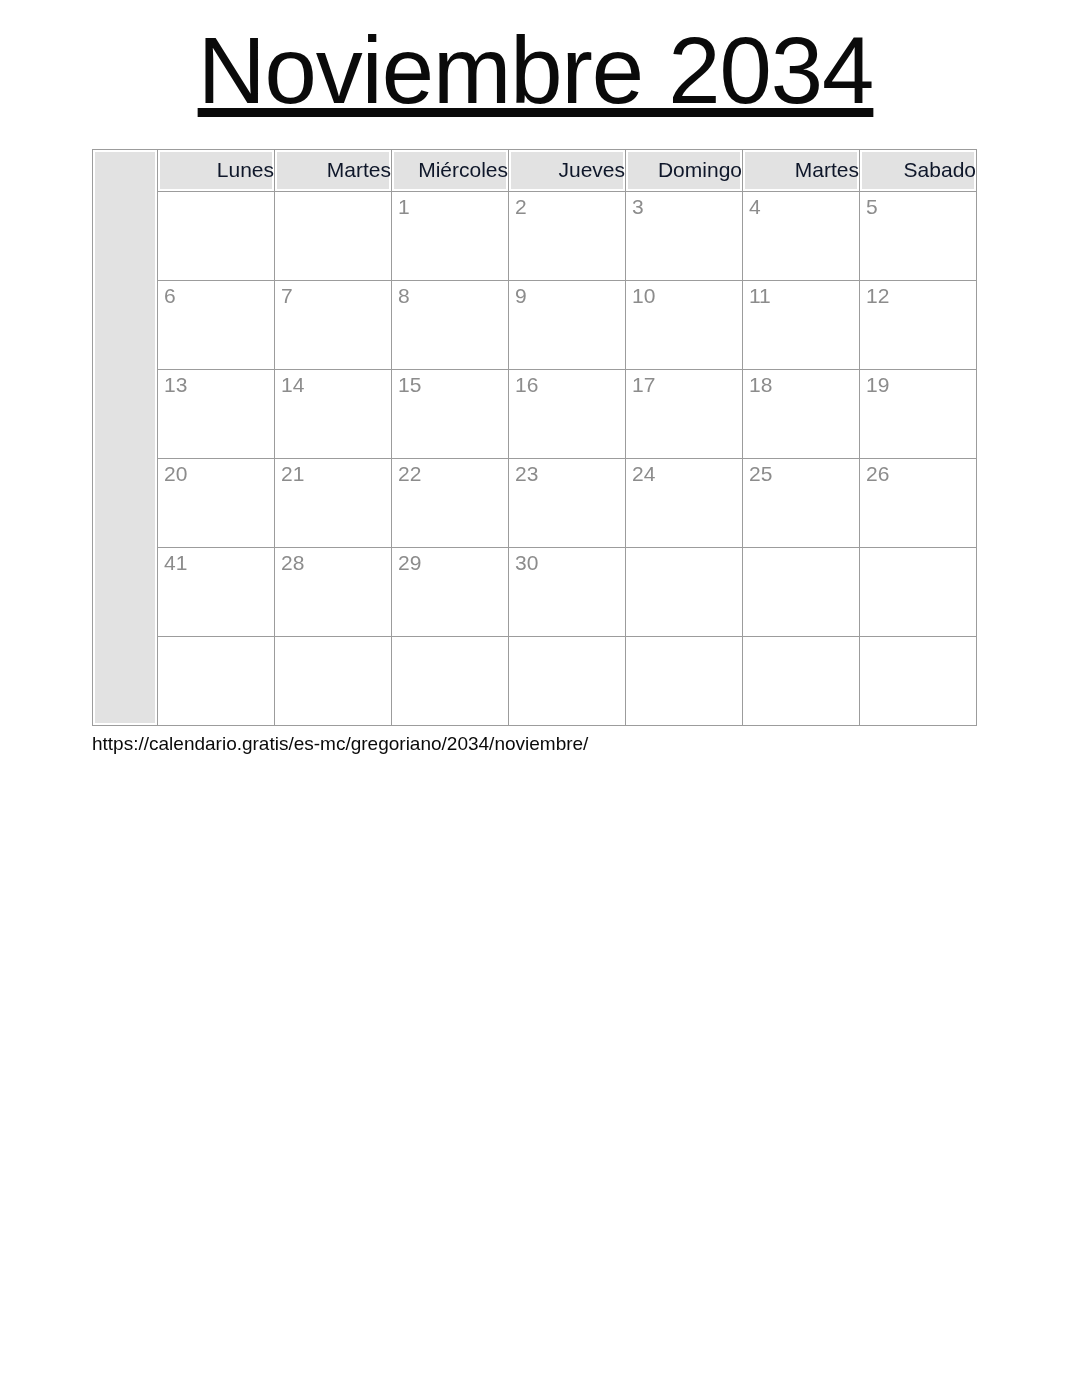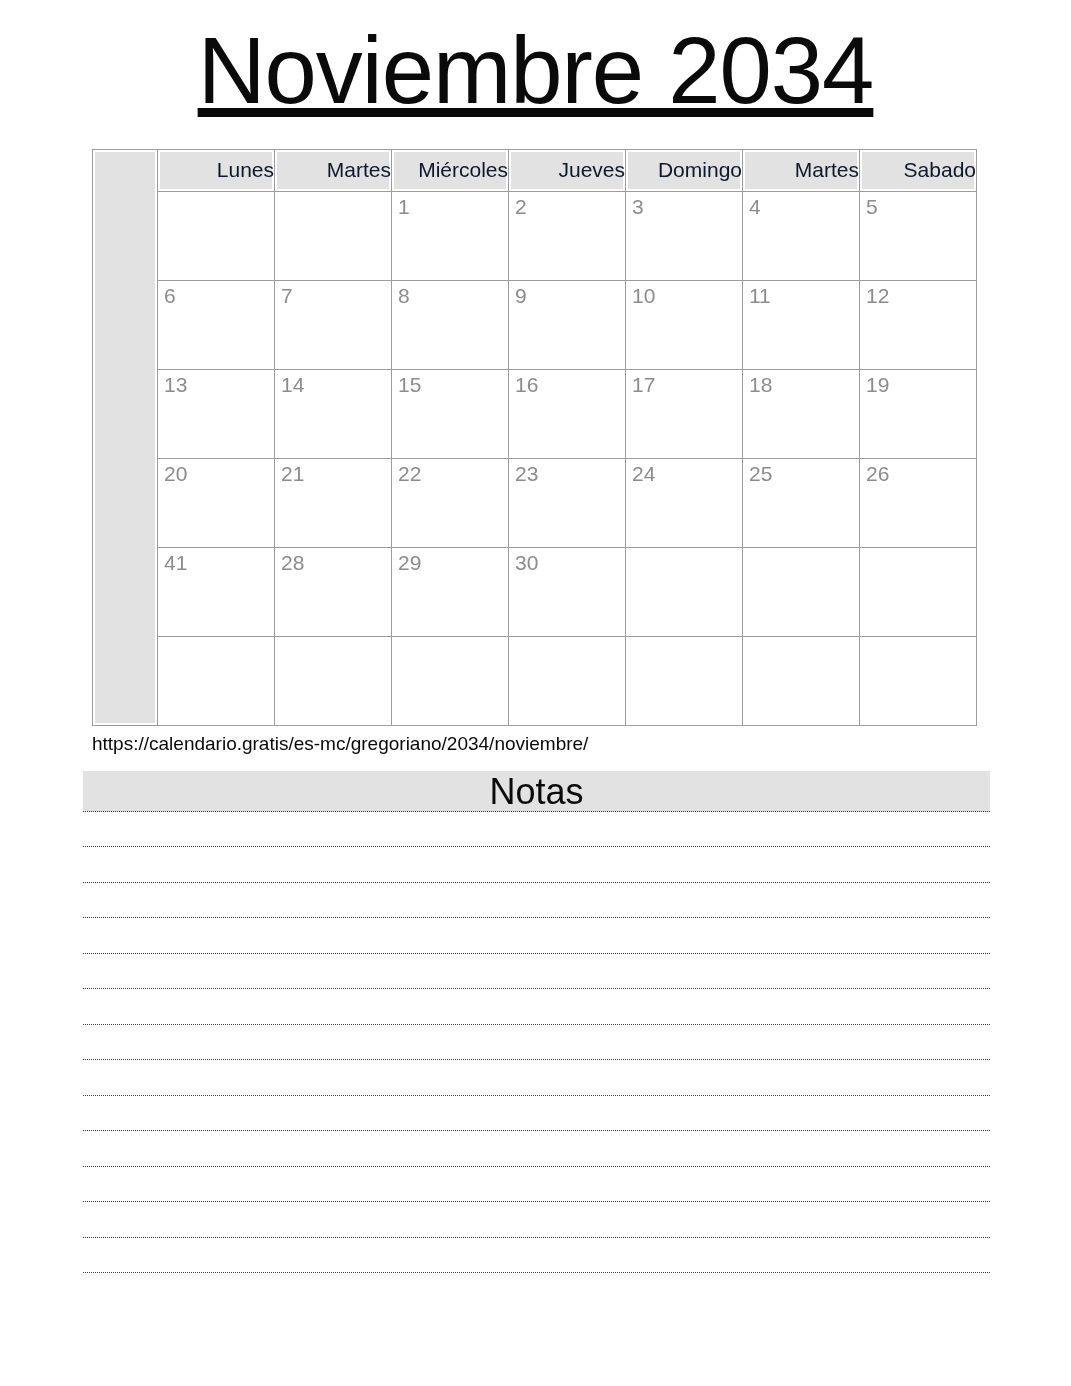--- a/index.html
+++ b/index.html
@@ -152,32 +152,14 @@
           <td class="day"></td>
           <td class="day"></td>
           <td class="day"></td>
           <td class="day"></td>
         </tr>
       </tbody>
   </table>
 
   <div class="source-url">https://calendario.gratis/es-mc/gregoriano/2034/noviembre/</div>
 
-  <div class="notes">
-    <div class="notes-header">Notas</div>
-    <div id="note-lines">
-        <div class="note-line"></div>
-        <div class="note-line"></div>
-        <div class="note-line"></div>
-        <div class="note-line"></div>
-        <div class="note-line"></div>
-        <div class="note-line"></div>
-        <div class="note-line"></div>
-        <div class="note-line"></div>
-        <div class="note-line"></div>
-        <div class="note-line"></div>
-        <div class="note-line"></div>
-        <div class="note-line"></div>
-        <div class="note-line"></div>
-      </div>
-  </div>
 
 </div>
 
 </body></html>

